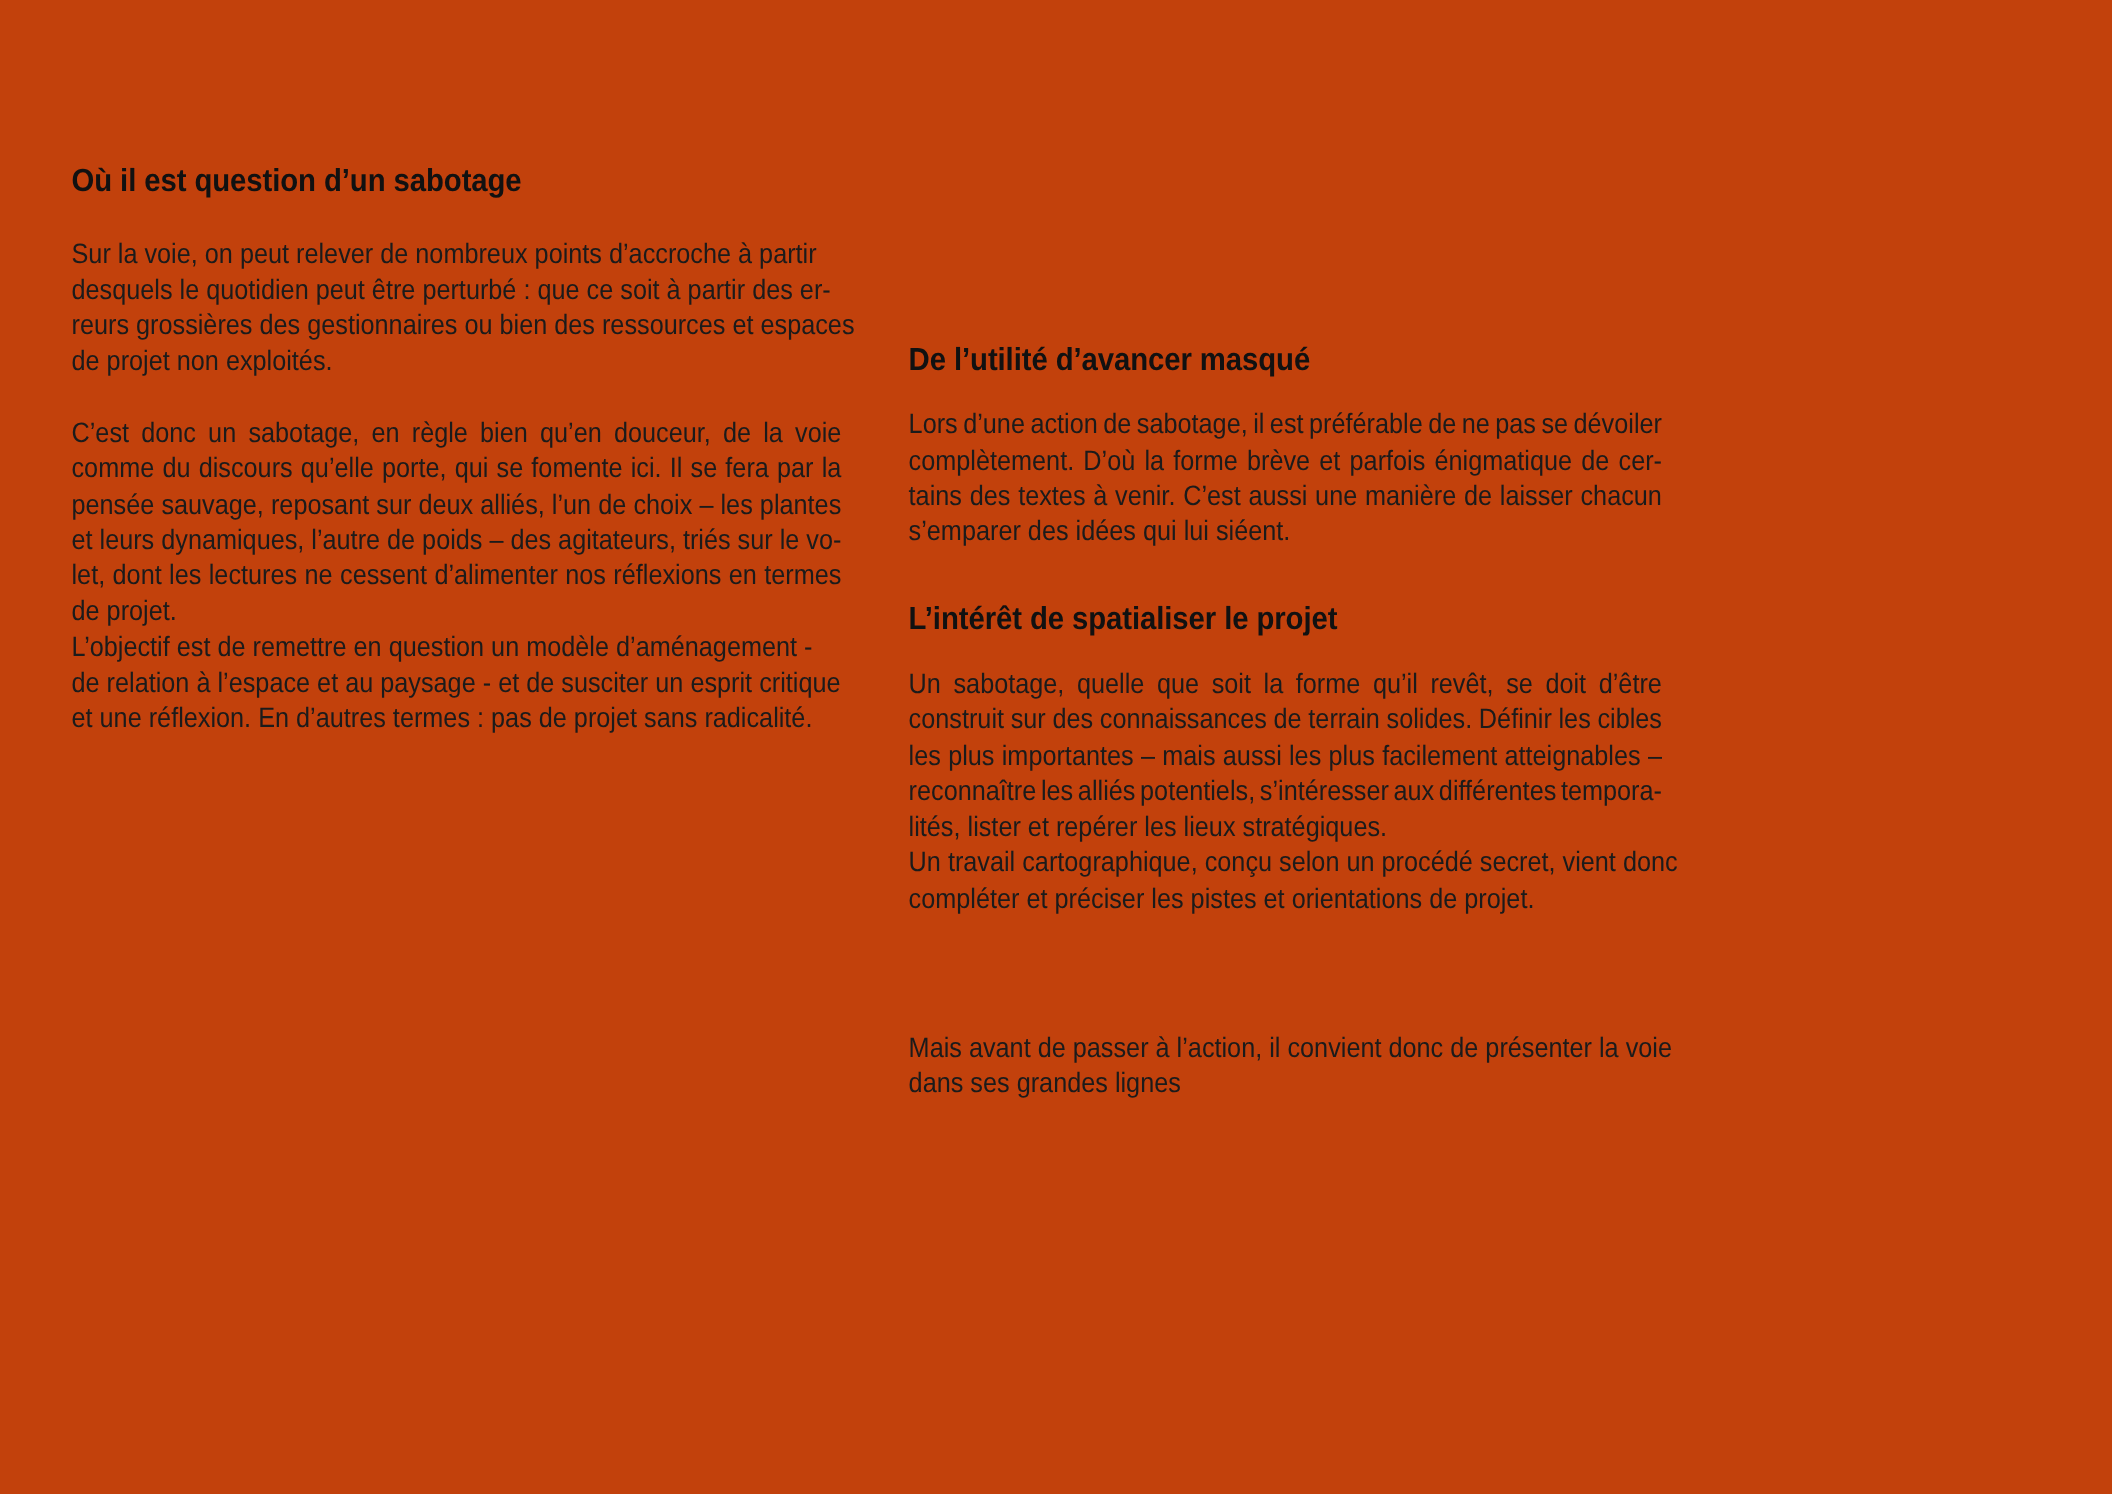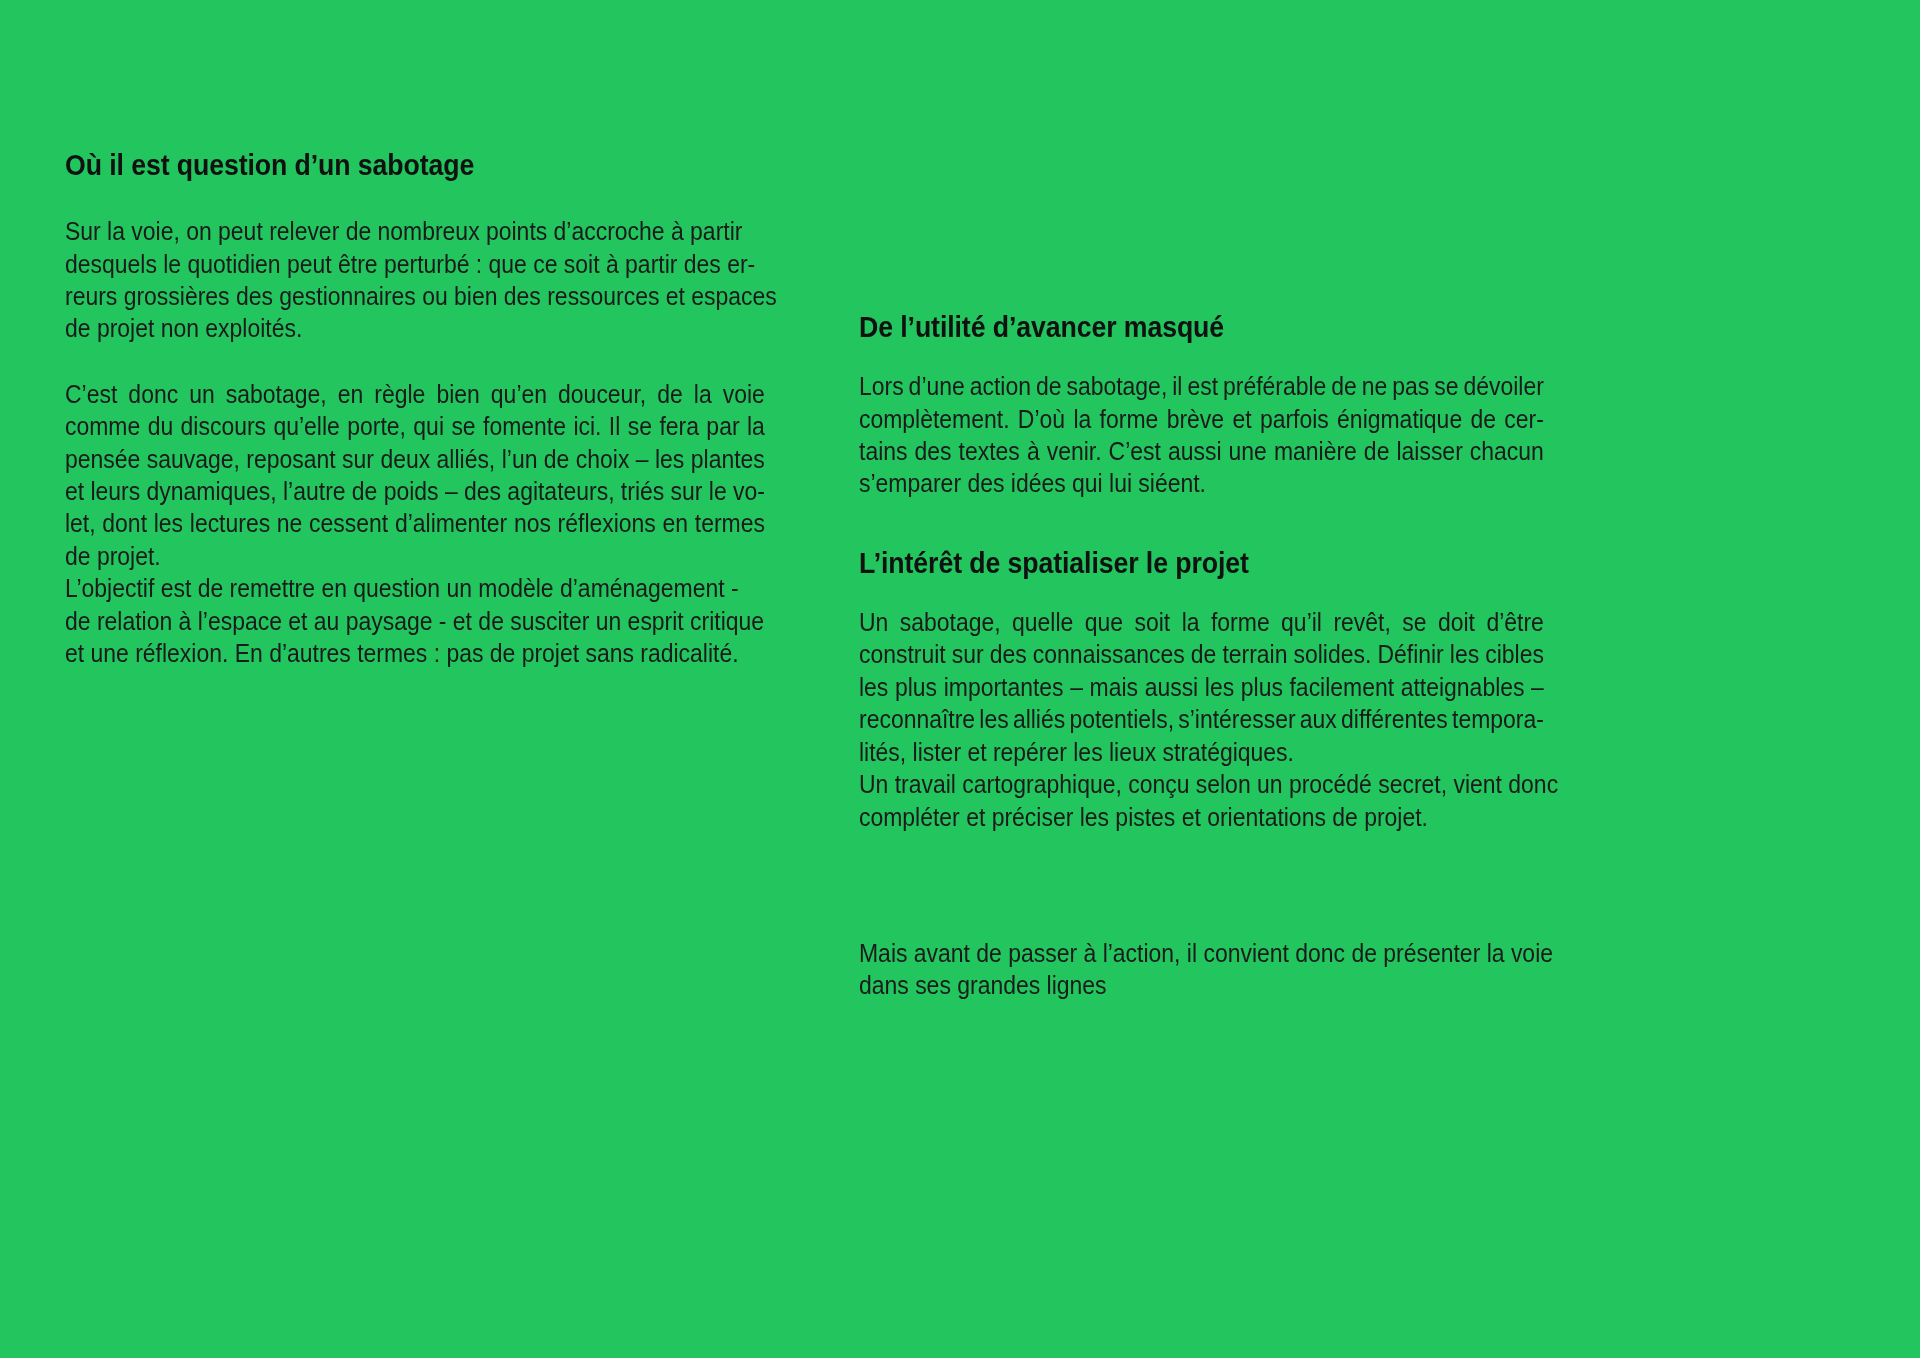--- a/index.html
+++ b/index.html
@@ -12,33 +12,33 @@
     background: #fdfdfb;
     font-family: "Liberation Sans", "DejaVu Sans", sans-serif;
     color: #1a1a1a;
     overflow: hidden;
     position: relative;
   }
 
   .page {
     position: absolute;
     inset: 0;
-    background: #22c55e;
+    background: #c2410c;
   }
 
   
   .col-left {
     position: absolute;
     left: 65px;
     top: 148px;
     width: 700px;
   }
   .col-right {
     position: absolute;
-    left: 859px;
+    left: 826px;
     top: 310px;
     width: 685px;
   }
 
   
   .heading {
     font-size: 29px;
     font-weight: 600;
     line-height: 1.18;
     letter-spacing: -0.1px;

